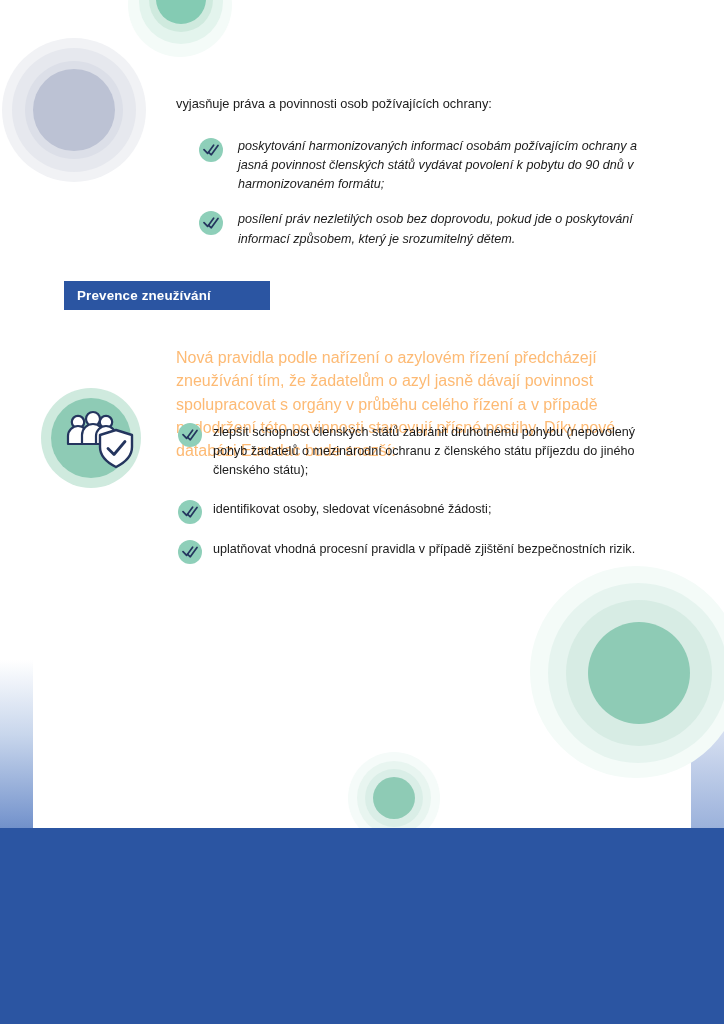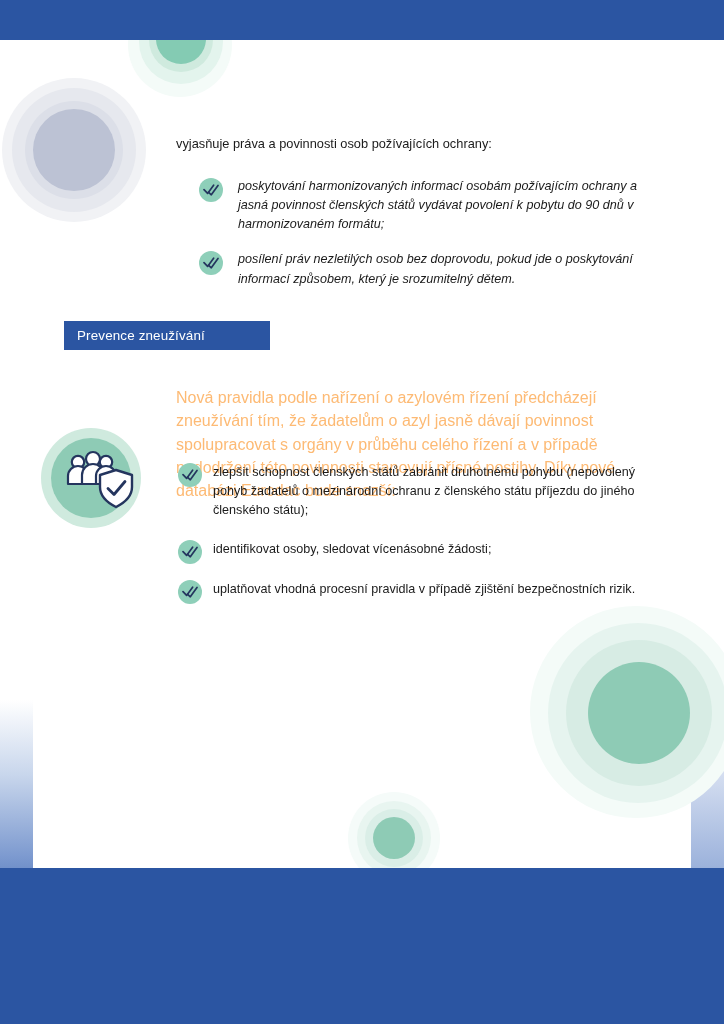--- a/index.html
+++ b/index.html
@@ -3,21 +3,21 @@
 <meta charset="utf-8">
 <style>
   html,body{margin:0;padding:0;}
   body{
     width:724px;height:1024px;
     background:#2b55a2;
     font-family:"Liberation Sans", sans-serif;
     position:relative;overflow:hidden;
   }
   
-  #page{position:absolute;inset:0;width:724px;height:828px;overflow:hidden;margin-top:40px;}
+  #page{position:absolute;inset:0;width:724px;height:828px;overflow:hidden;}
 
   .bg-white-top{
     position:absolute;left:0;top:0;width:724px;height:704px;background:#ffffff;
   }
   .bg-fade-left{
     position:absolute;left:0;top:660px;width:34px;height:250px;
     background:linear-gradient(to bottom,#ffffff 0%,#c8d6ec 30%,#7e9bd0 62%,#3e68b0 88%,#2b55a2 100%);
   }
   .bg-fade-right{
     position:absolute;left:691px;top:660px;width:33px;height:250px;
@@ -62,21 +62,21 @@
 
   
   #group1{position:absolute;left:199px;top:136px;width:450px;font-style:italic;}
   #group1 .bitem{padding-left:39px;margin-bottom:16px;}
   #group1 .bicon{left:0;top:2px;}
 
   
   .banner{
     position:absolute;left:64px;top:281px;width:206px;height:29px;
     background:#2b55a2;color:#ffffff;
-    font-size:13.4px;font-weight:400;letter-spacing:.15px;
+    font-size:13.4px;font-weight:700;letter-spacing:.15px;
     display:flex;align-items:center;padding-left:13px;
     box-sizing:border-box;
   }
 
   .para{
     position:absolute;left:176px;top:346px;width:468px;
     font-size:16px;color:#fdba74;line-height:1.46;
   }
 
   

